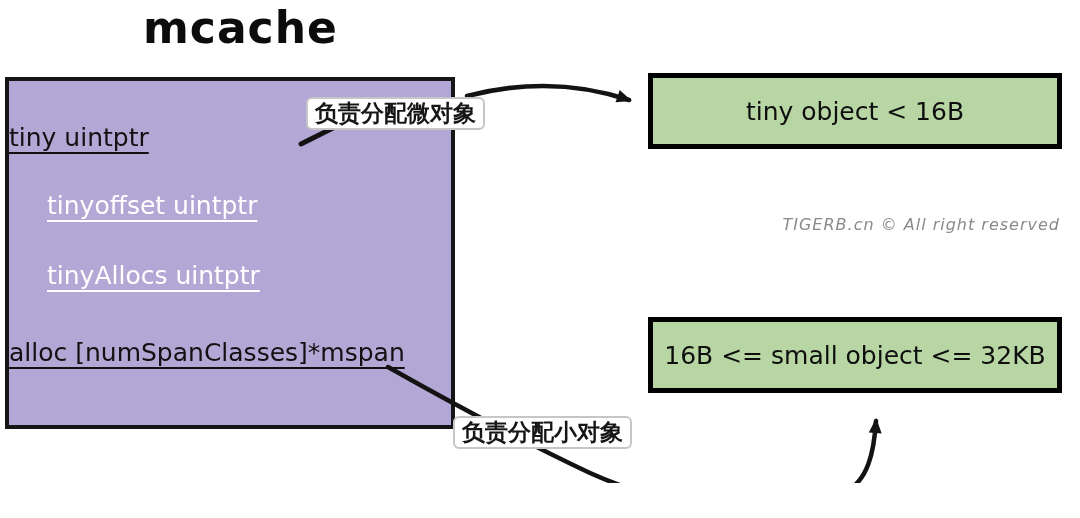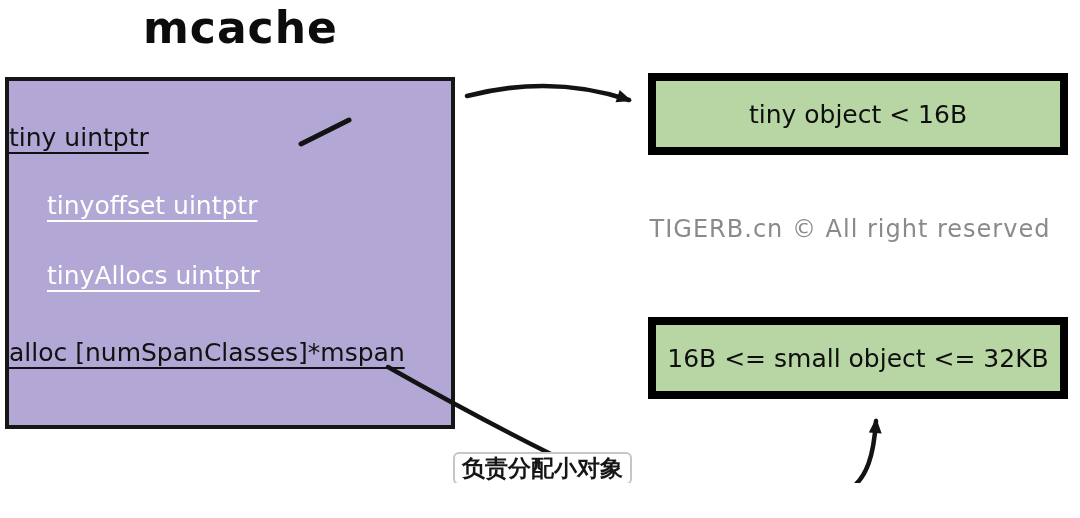--- a/index.html
+++ b/index.html
@@ -42,35 +42,36 @@
     background:#ffffff;
     border:2px solid #c6c6c6;
     border-radius:6px;
     padding:0 7px;
     font-size:23px;line-height:29px;
     font-weight:600;color:#161616;
     white-space:nowrap;
     z-index:5;
   }
   #callout-micro{left:306px;top:97px;}
-  #callout-small{left:453px;top:452px;}
+  #callout-small{left:453px;top:416px;}
   .result-box{
     position:absolute;left:648px;width:404px;height:66px;
     background:var(--c-result_fill,#b8d6a4);
-    border:8px solid #000000;
+    border:5px solid #000000;
     display:flex;align-items:center;justify-content:center;
     font-size:25px;color:#0e0e0e;
     white-space:nowrap;
   }
   #result-tiny{top:73px;}
   #result-small{top:317px;text-align:right;}
   .watermark{
     position:absolute;left:640px;top:215px;width:420px;
-    text-align:center;
-    font-size:24px;letter-spacing:1px;
+    text-align:right;
+    font-style:italic;
+    font-size:16px;letter-spacing:1px;
     color:var(--c-watermark,#8a8a8a);
   }
   svg.arrows{
     position:absolute;left:0;top:0;
     pointer-events:none;
     z-index:4;
   }
 </style>
 </head>
 <body>
@@ -96,15 +97,16 @@
     <defs>
       <marker id="ah" viewBox="0 0 10 10" refX="8" refY="5" markerWidth="17" markerHeight="15" orient="auto" markerUnits="userSpaceOnUse">
         <path d="M0,0.7 L10,5 L0,9.3 z" fill="#131313"></path>
       </marker>
     </defs>
     <path d="M 301 144 L 349 120" stroke="#131313" stroke-width="5" stroke-linecap="round" fill="none"></path>
     <path d="M 467 96 Q 552 74 629 100" stroke="#131313" stroke-width="4.5" stroke-linecap="round" fill="none" marker-end="url(#ah)"></path>
     <path d="M 388 367 C 450 402 520 440 590 473 C 690 518 790 516 845 492 C 868 481 874 452 876 421" stroke="#131313" stroke-width="4.5" stroke-linecap="round" fill="none" marker-end="url(#ah)"></path>
   </svg>
 
+  <div class="callout" id="callout-micro">负责分配微对象</div>
   <div class="callout" id="callout-small">负责分配小对象</div>
 
 </div>
 
 </body></html>

